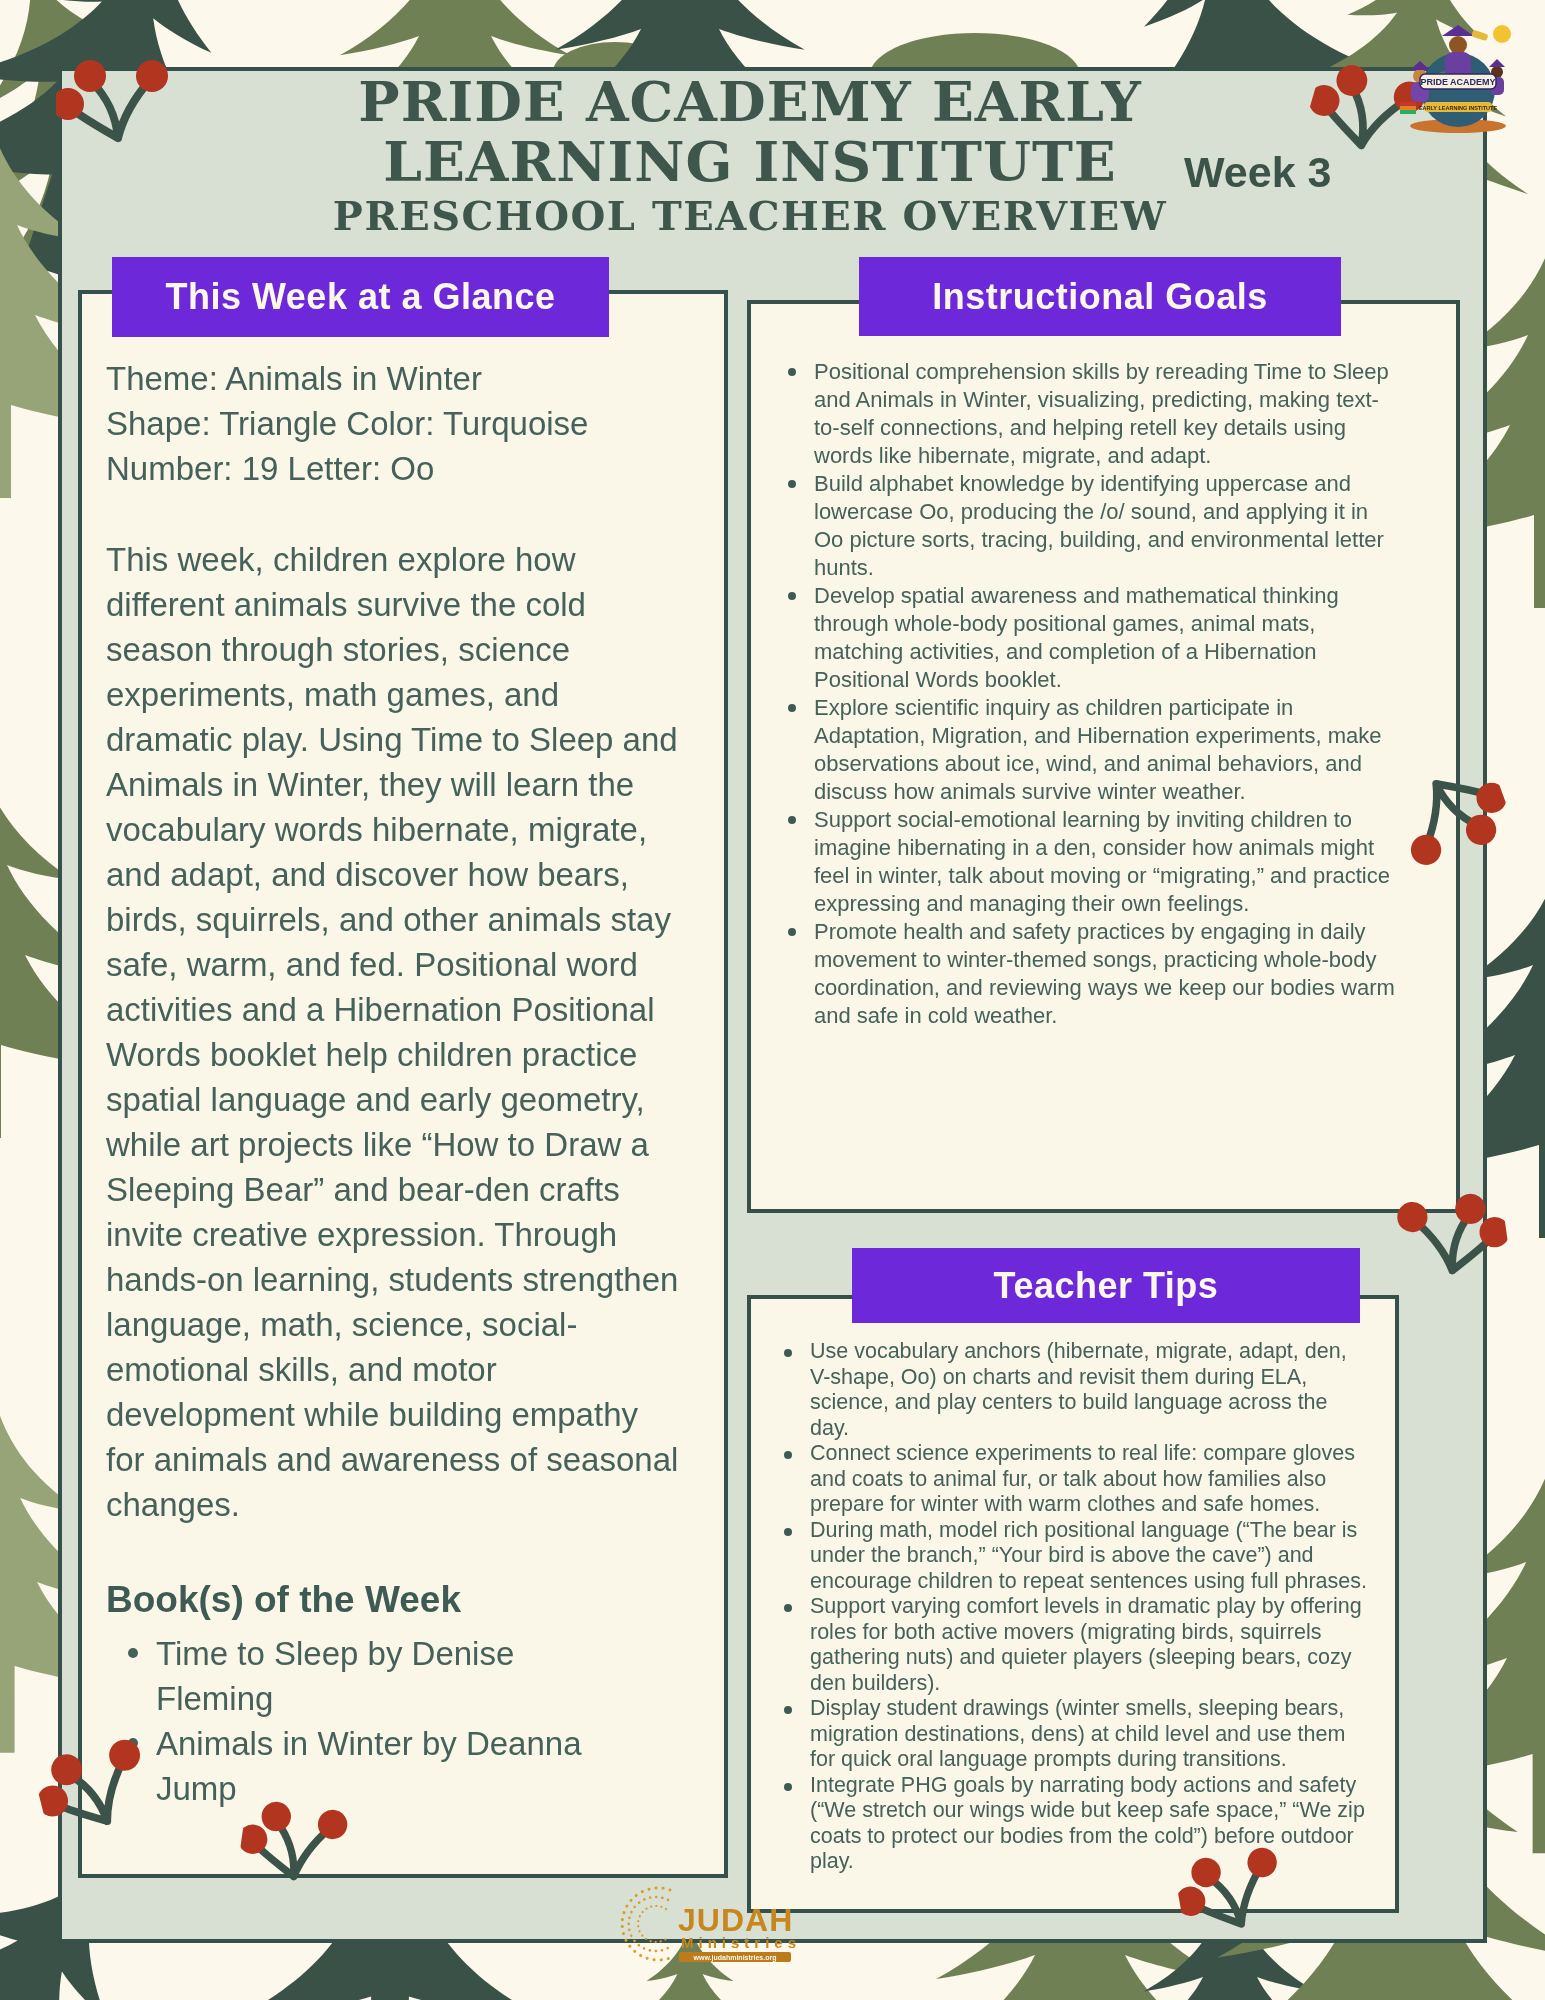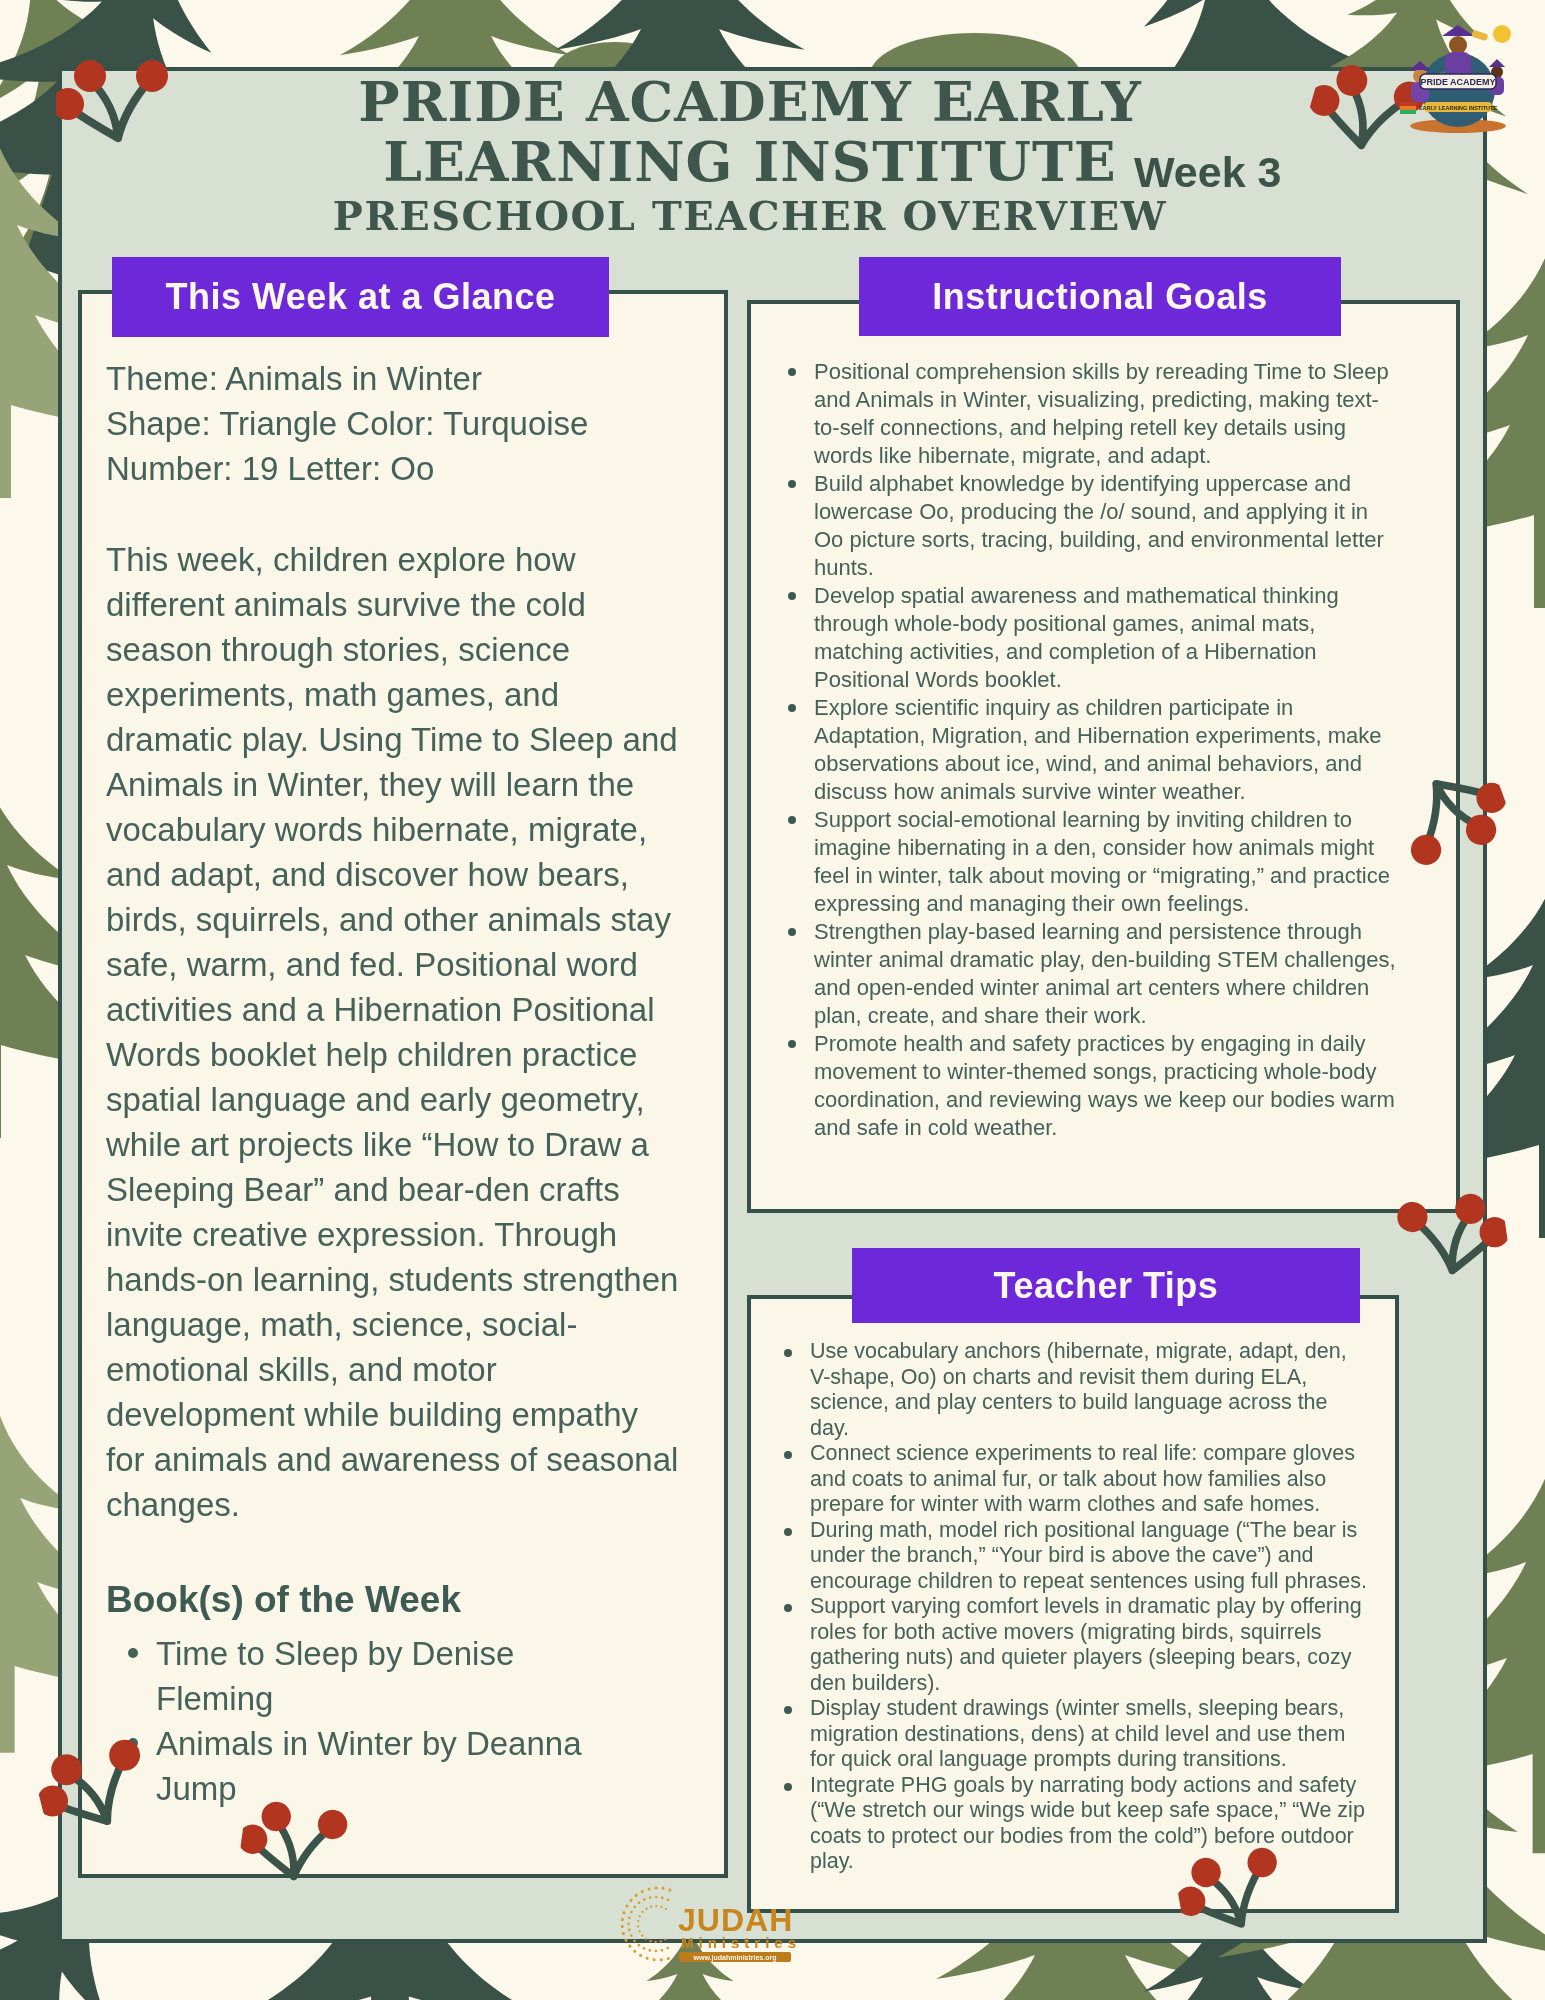--- a/index.html
+++ b/index.html
@@ -7,21 +7,21 @@
   #page{position:relative;width:1545px;height:2000px;overflow:hidden;}
 
   .trees{position:absolute;left:0;top:0;z-index:0;}
 
   .panel{position:absolute;left:58px;top:67px;width:1429px;height:1876px;background:#D7E0D3;
          border:4px solid #36504A;box-sizing:border-box;z-index:1;}
 
   .title-block{position:absolute;left:250px;top:72px;width:1000px;text-align:center;color:#3E564C;z-index:2;}
   .title-line{font-family:"DejaVu Serif","Liberation Serif",serif;font-weight:700;font-size:55px;line-height:60px;letter-spacing:1px;}
   .subtitle{font-family:"DejaVu Serif","Liberation Serif",serif;font-weight:700;font-size:40px;line-height:48px;letter-spacing:1.5px;}
-  .week{position:absolute;left:1134px;top:148px;width:220px;font-size:43px;font-weight:700;color:#3C5349;z-index:2;}
+  .week{position:absolute;left:1184px;top:148px;width:220px;font-size:43px;font-weight:700;color:#3C5349;z-index:2;}
 
   .card{position:absolute;background:#FAF6E8;border:4px solid #36504A;box-sizing:border-box;z-index:2;color:#45615A;}
   .head-box{position:absolute;background:#6d28d9;color:#FBF7EA;font-weight:700;font-size:36px;
             display:flex;align-items:center;justify-content:center;z-index:3;letter-spacing:0.5px;}
 
   .glance-box{left:112px;top:257px;width:497px;height:80px;}
   .glance-card{left:78px;top:290px;width:650px;height:1588px;padding:62px 42px 0 24px;}
   .fact{margin:0;font-size:33px;line-height:45px;}
   .para{margin:46px 0 0 0;font-size:33px;line-height:45px;max-width:575px;}
   .books-h{margin:50px 0 0 0;font-size:37px;line-height:46px;font-weight:700;color:#3E5B53;}
@@ -107,21 +107,20 @@
   </section>
 
   <div class="head-box ig-box">Instructional Goals</div>
   <section class="card ig-card">
     <ul class="blist goals">
       <li>Positional comprehension skills by rereading Time to Sleep and Animals in Winter, visualizing, predicting, making text-to-self connections, and helping retell key details using words like hibernate, migrate, and adapt.</li>
       <li>Build alphabet knowledge by identifying uppercase and lowercase Oo, producing the /o/ sound, and applying it in Oo picture sorts, tracing, building, and environmental letter hunts.</li>
       <li>Develop spatial awareness and mathematical thinking through whole-body positional games, animal mats, matching activities, and completion of a Hibernation Positional Words booklet.</li>
       <li>Explore scientific inquiry as children participate in Adaptation, Migration, and Hibernation experiments, make observations about ice, wind, and animal behaviors, and discuss how animals survive winter weather.</li>
       <li>Support social-emotional learning by inviting children to imagine hibernating in a den, consider how animals might feel in winter, talk about moving or “migrating,” and practice expressing and managing their own feelings.</li>
-      <li>Strengthen play-based learning and persistence through winter animal dramatic play, den-building STEM challenges, and open-ended winter animal art centers where children plan, create, and share their work.</li>
       <li>Promote health and safety practices by engaging in daily movement to winter-themed songs, practicing whole-body coordination, and reviewing ways we keep our bodies warm and safe in cold weather.</li>
     </ul>
   </section>
 
   <div class="head-box tt-box">Teacher Tips</div>
   <section class="card tt-card">
     <ul class="blist tips">
       <li>Use vocabulary anchors (hibernate, migrate, adapt, den, V-shape, Oo) on charts and revisit them during ELA, science, and play centers to build language across the day.</li>
       <li>Connect science experiments to real life: compare gloves and coats to animal fur, or talk about how families also prepare for winter with warm clothes and safe homes.</li>
       <li>During math, model rich positional language (“The bear is under the branch,” “Your bird is above the cave”) and encourage children to repeat sentences using full phrases.</li>

